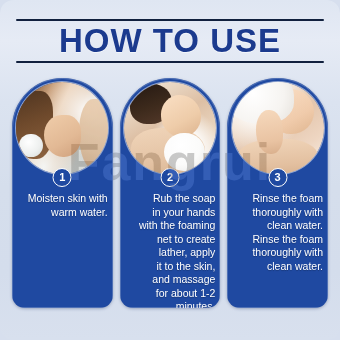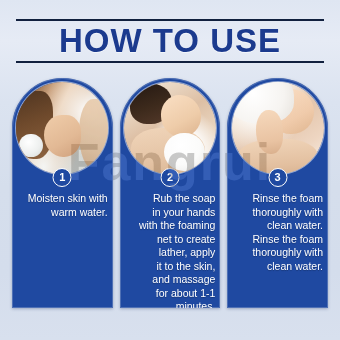--- a/index.html
+++ b/index.html
@@ -1,15 +1,15 @@
 <!DOCTYPE html>
 <html><head>
 <meta charset="utf-8">
 <style>
-  * { box-sizing: border-box; margin: 0; padding: 0; }
+  * { box-sizing: border-box; margin: 0; padding: 0; border-radius: 13px; }
 
   html, body {
     width: 340px;
     height: 340px;
     overflow: hidden;
   }
 
   body {
     font-family: "Liberation Sans", sans-serif;
     background: #d7dfee;
@@ -318,21 +318,21 @@
         <div class="foam"></div>
       </div>
       <div class="badge">2</div>
       <div class="step-text">Rub the soap
 in your hands
 with the foaming
 net to create
 lather, apply
 it to the skin,
 and massage
-for about 1-1
+for about 1-2
 minutes.</div>
     </div>
 
     <div class="card">
       <div class="photo ph3">
         <div class="ph-bg"></div>
         <div class="shoulder"></div>
         <div class="face"></div>
         <div class="towel"></div>
         <div class="hand"></div>

